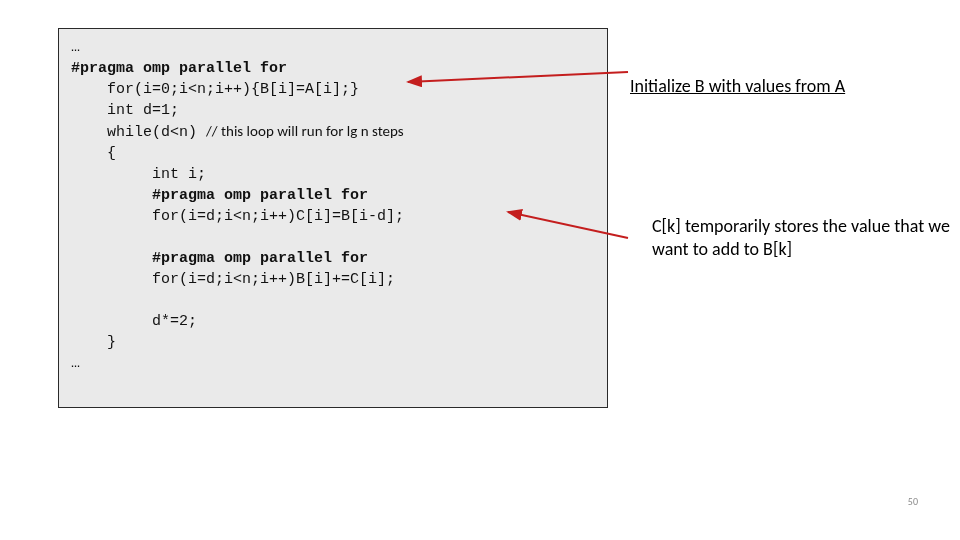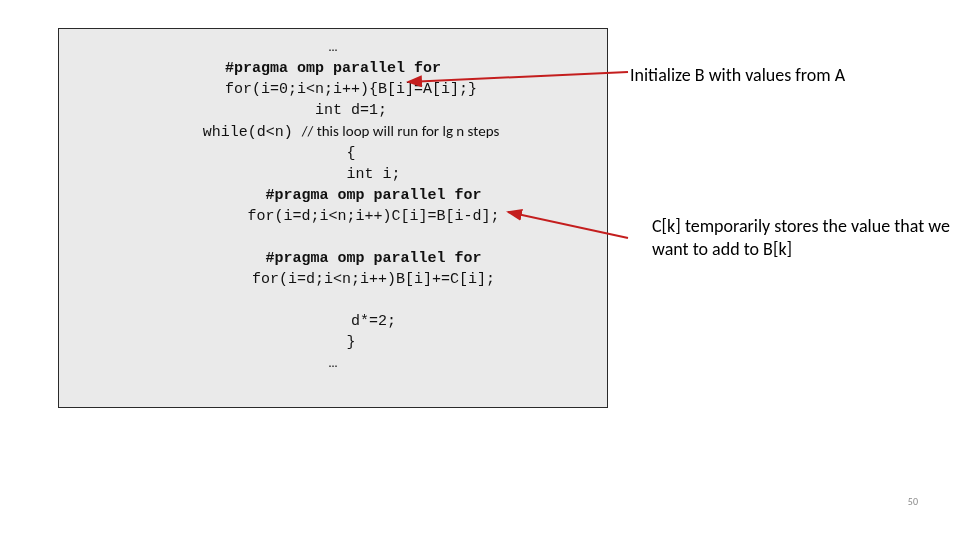--- a/index.html
+++ b/index.html
@@ -18,36 +18,35 @@
     width: 550px;
     height: 380px;
     background: #eaeaea;
     border: 1px solid #2a2a2a;
     padding: 8px 12px;
     font-family: "Courier New", monospace;
     font-size: 15px;
     line-height: 1.4;
     color: #111;
     white-space: pre;
-    text-align: center;
   }
   .code-box .bold { font-weight: bold; }
   .comment {
     font-family: Calibri, Arial, sans-serif;
     font-size: 15px;
   }
   .annot {
     position: absolute;
     left: 630px;
     width: 310px;
     font-size: 18px;
     color: #000;
     line-height: 1.25;
   }
-  .annot1 { top: 64px; }
+  .annot1 { top: 75px; text-decoration: underline; }
   .annot2 { top: 215px; margin-left: 22px; }
   .pagenum {
     position: absolute;
     right: 42px;
     bottom: 32px;
     font-size: 10px;
     color: #8a8a8a;
   }
   svg.arrows {
     position: absolute;

